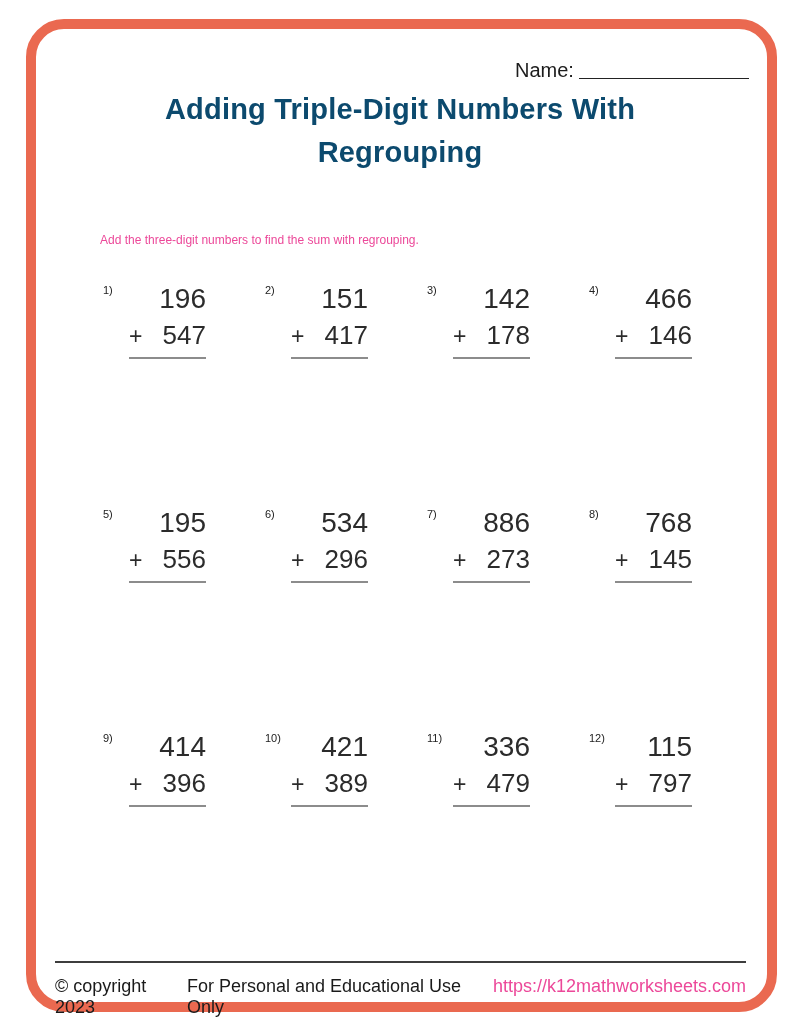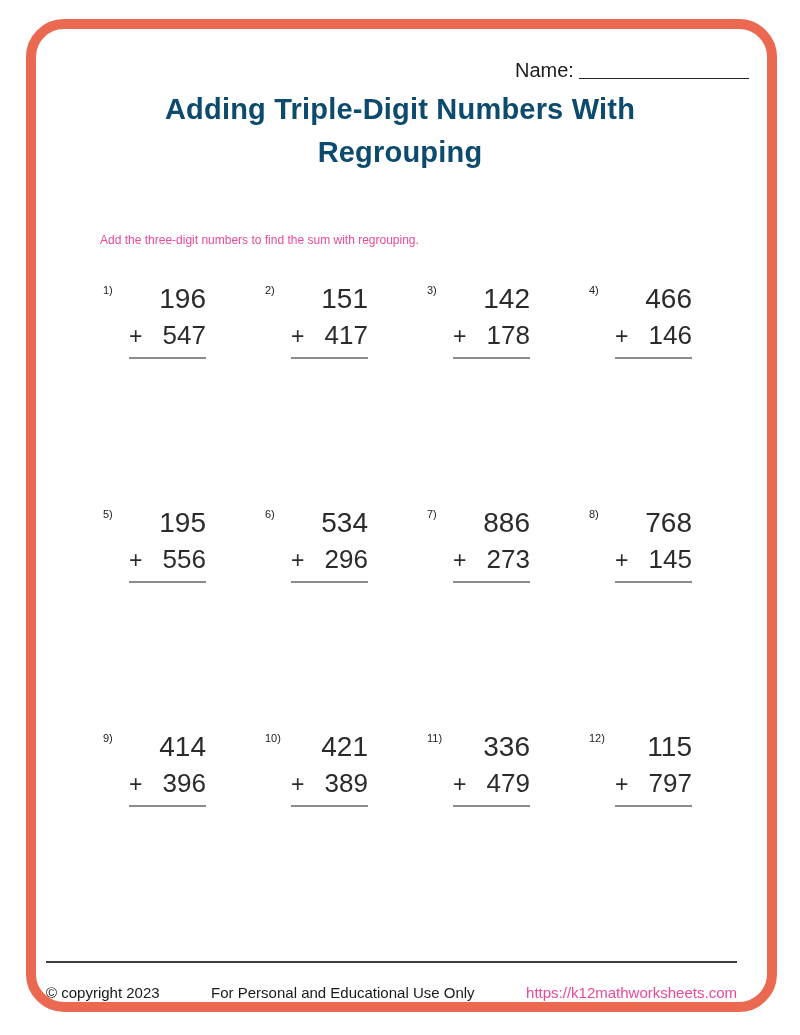--- a/index.html
+++ b/index.html
@@ -15,23 +15,23 @@
   .grid { position:absolute; left:103px; top:281px; display:grid;
           grid-template-columns:repeat(4,162px); grid-auto-rows:224px; }
   .problem { display:flex; align-items:flex-start; }
   .plabel { font-size:11px; width:26px; padding-top:3px; color:#222; }
   .pblock { width:77px; }
   .top-addend { text-align:right; font-size:28px; line-height:36px; color:#2b2b2b; }
   .addend-row { display:flex; justify-content:space-between; align-items:baseline;
                 font-size:26px; line-height:36px; color:#2b2b2b; }
   .plus { font-size:23px; }
   .answer-line { border-top:2.5px solid #8c8c8c; margin-top:3px; }
-  .footer { position:absolute; left:46px; top:961px; width:691px;
-            border-top:2px solid #3d3d3d; padding-top:21px;
-            display:flex; justify-content:space-between; font-size:15px; color:#1a1a1a; }
+  .footer { position:absolute; left:55px; top:961px; width:691px;
+            border-top:2px solid #3d3d3d; padding-top:13px;
+            display:flex; justify-content:space-between; font-size:18px; color:#1a1a1a; }
   .footer a { color:#ec4899; text-decoration:none; }
 </style>
 </head>
 <body>
 
 <div class="page">
   <div class="page-border"></div>
 
   <div class="name-row">
     <span>Name:</span>

